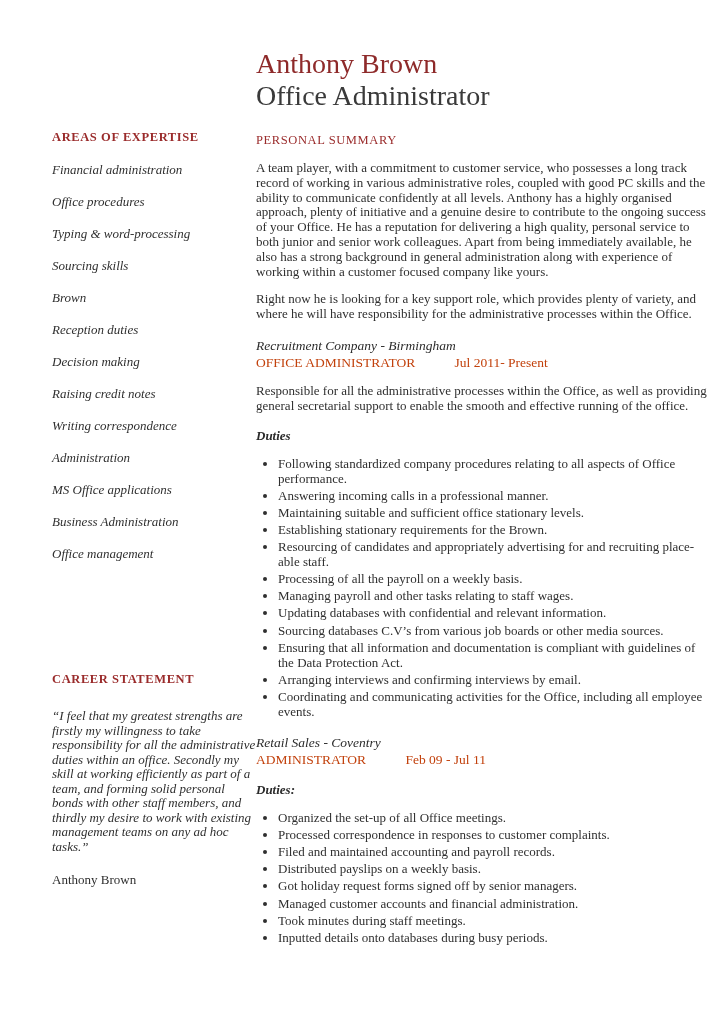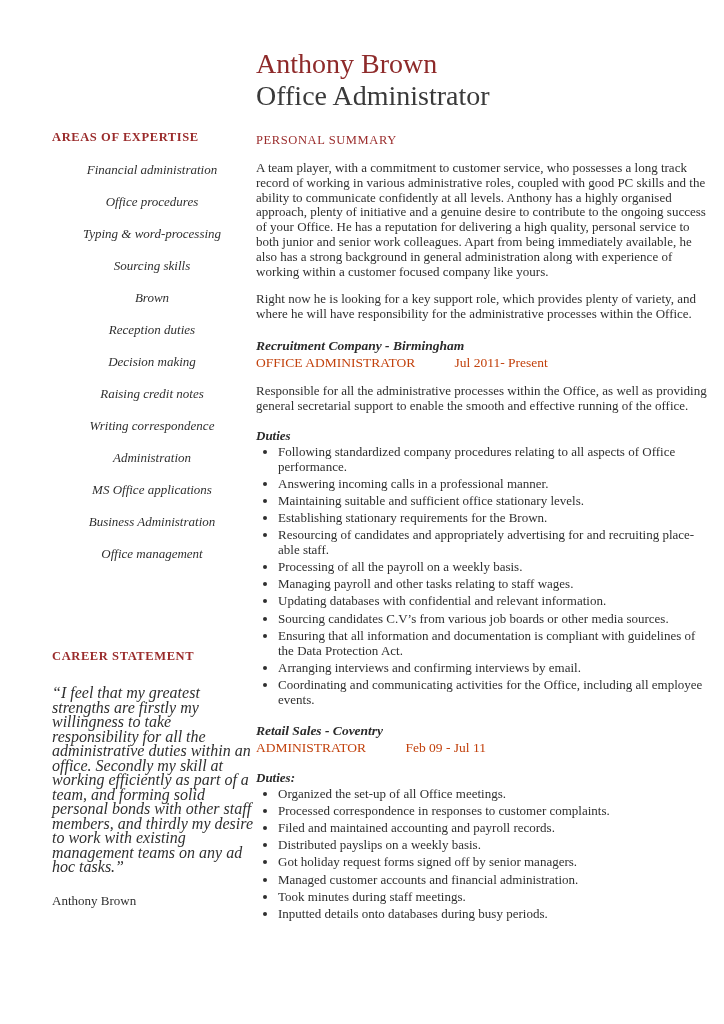--- a/index.html
+++ b/index.html
@@ -20,47 +20,46 @@
   
   .sidebar-expertise {
     position: absolute;
     left: 52px;
     top: 130px;
     width: 200px;
   }
   .sidebar-statement {
     position: absolute;
     left: 52px;
-    top: 649px;
+    top: 672px;
     width: 204px;
   }
   .red-heading {
     font-size: 12.5px;
     font-weight: bold;
     letter-spacing: 0.6px;
     color: #9a2b2b;
     margin: 0 0 6px 0;
     text-transform: uppercase;
   }
   .skill-list {
     list-style: none;
     margin: 18px 0 0 0;
     padding: 0;
-    text-align: center;
   }
   .skill-list li {
     font-style: italic;
     font-size: 13px;
     line-height: 14px;
     margin-bottom: 18px;
     color: #2f2f2f;
   }
   .statement-quote {
     font-style: italic;
-    font-size: 16px;
+    font-size: 13px;
     line-height: 14.5px;
     margin: 22px 0 0 0;
     color: #2f2f2f;
   }
   .statement-signature {
     font-size: 13px;
     margin: 18px 0 0 0;
     color: #2f2f2f;
   }
 
@@ -94,42 +93,42 @@
     text-transform: uppercase;
   }
   .body-para {
     font-size: 13px;
     line-height: 14.8px;
     margin: 13px 0 0 0;
     text-align: left;
   }
   .employer-line {
     font-size: 13.5px;
-    font-weight: bold;
+    font-weight: normal;
     font-style: italic;
     margin: 16px 0 0 0;
     color: #2b2b2b;
   }
   .role-line {
     font-size: 13.5px;
     margin: 1px 0 0 0;
     color: #c2410c;
   }
   .role-dates {
     margin-left: 36px;
   }
   .duties-heading {
     font-size: 13px;
     font-weight: bold;
     font-style: italic;
     margin: 14px 0 0 0;
     color: #2b2b2b;
   }
   .duties-list {
-    margin: 0 0 0 0;
+    margin: 12px 0 0 0;
     padding: 0 0 0 22px;
     list-style: disc;
   }
   .duties-list li {
     font-size: 13px;
     line-height: 15.1px;
     margin-bottom: 2px;
     color: #2f2f2f;
   }
 </style>
@@ -208,21 +207,21 @@
             <li>Establishing stationary requirements for the Brown.</li>
 
             <li>Resourcing of candidates and appropriately advertising for and recruiting place-able staff.</li>
 
             <li>Processing of all the payroll on a weekly basis.</li>
 
             <li>Managing payroll and other tasks relating to staff wages.</li>
 
             <li>Updating databases with confidential and relevant information.</li>
 
-            <li>Sourcing candidates C.V’s from various job boards or other media sources.</li>
+            <li>Sourcing databases C.V’s from various job boards or other media sources.</li>
 
             <li>Ensuring that all information and documentation is compliant with guidelines of the Data Protection Act.</li>
 
             <li>Arranging interviews and confirming interviews by email.</li>
 
             <li>Coordinating and communicating activities for the Office, including all employee events.</li>
           </ul>
       </div>
 
       <div>

